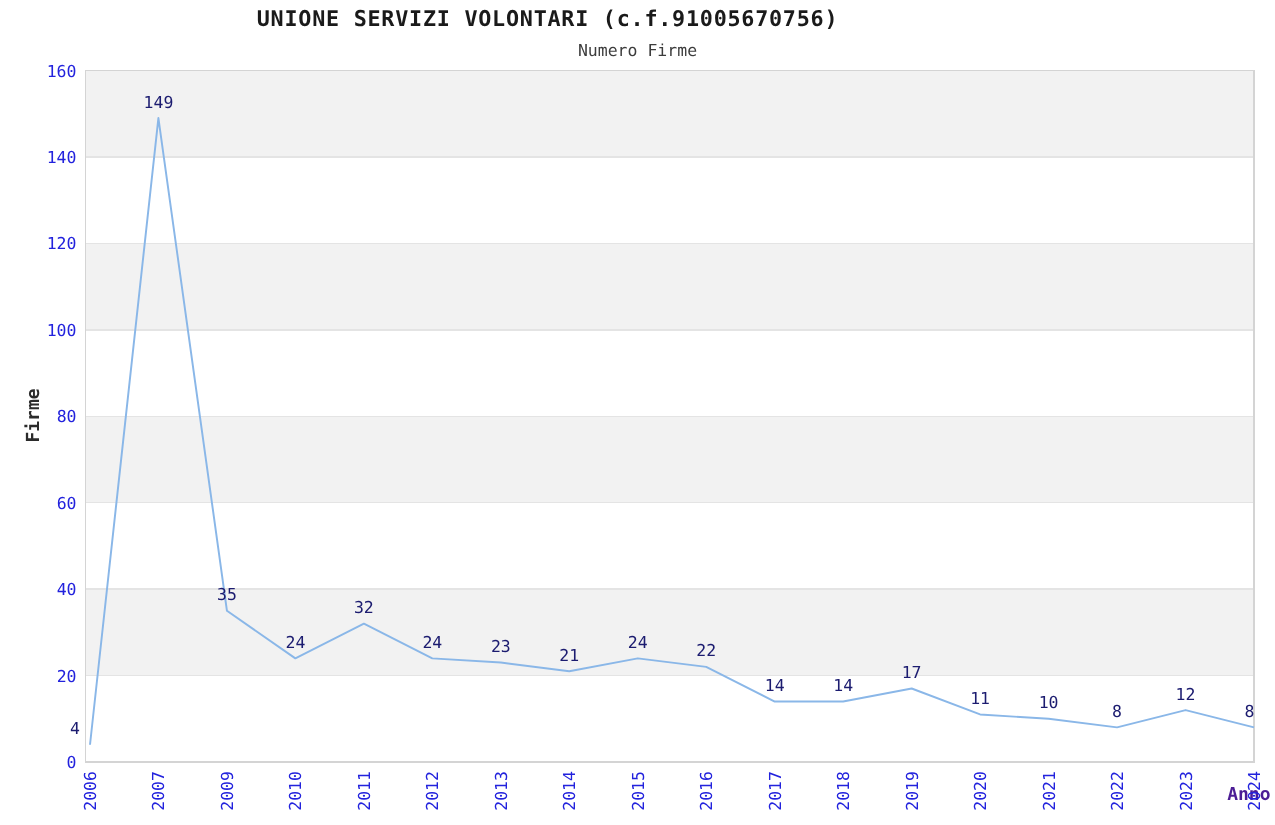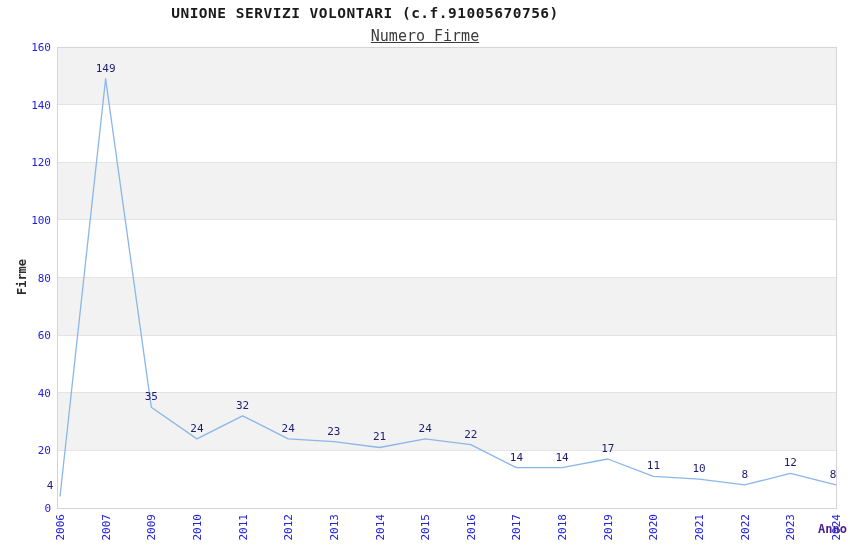--- a/index.html
+++ b/index.html
@@ -1,21 +1,21 @@
 <!DOCTYPE html>
 <html><head>
 <meta charset="utf-8">
 <style>
   html,body{margin:0;padding:0;background:#ffffff;}
   body{width:850px;height:550px;position:relative;overflow:hidden;
        font-family:"DejaVu Sans Mono",monospace;}
   .chart-title{position:absolute;top:5px;left:0;width:730px;text-align:center;
        font-size:14.5px;font-weight:bold;color:#1a1a1a;letter-spacing:0.5px;}
   .chart-subtitle{position:absolute;top:27px;left:0;width:850px;text-align:center;
-       font-size:15px;color:#3c3c3c;text-decoration:underline;}
+       font-size:11px;color:#3c3c3c;}
   .y-axis-label{position:absolute;left:22px;top:277px;
        transform:translate(-50%,-50%) rotate(-90deg);white-space:nowrap;
        font-size:12px;font-weight:bold;color:#2b2b2b;}
   .x-axis-label{position:absolute;right:3px;top:522px;
        font-size:12px;font-weight:bold;color:#4c1d95;}
   svg{position:absolute;top:0;left:0;}
   text{font-family:"DejaVu Sans Mono",monospace;}
 </style>
 </head>
 <body>

